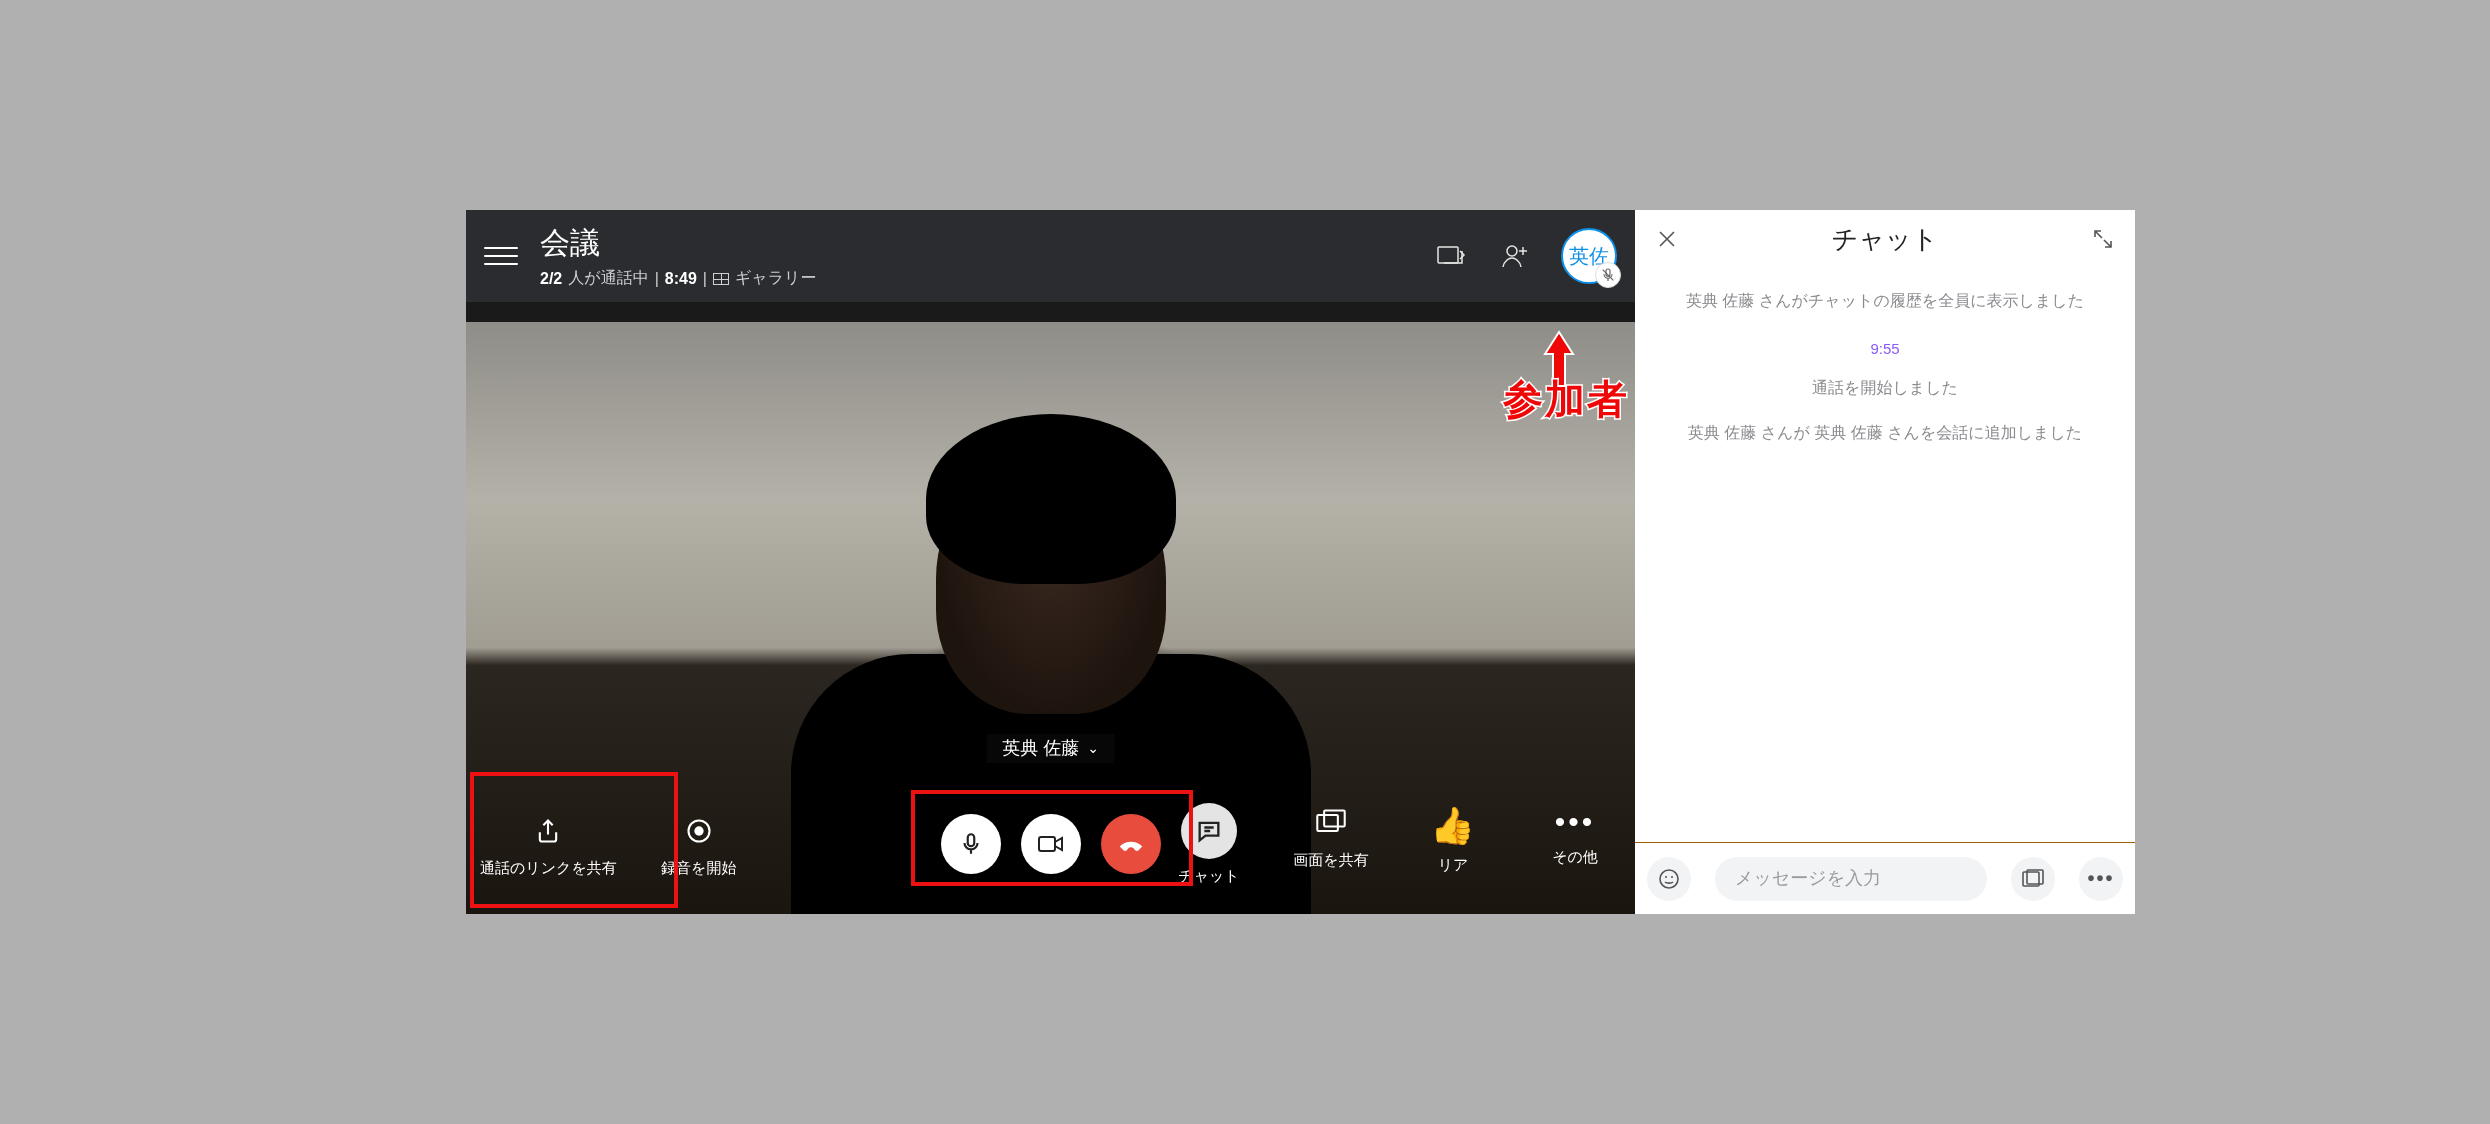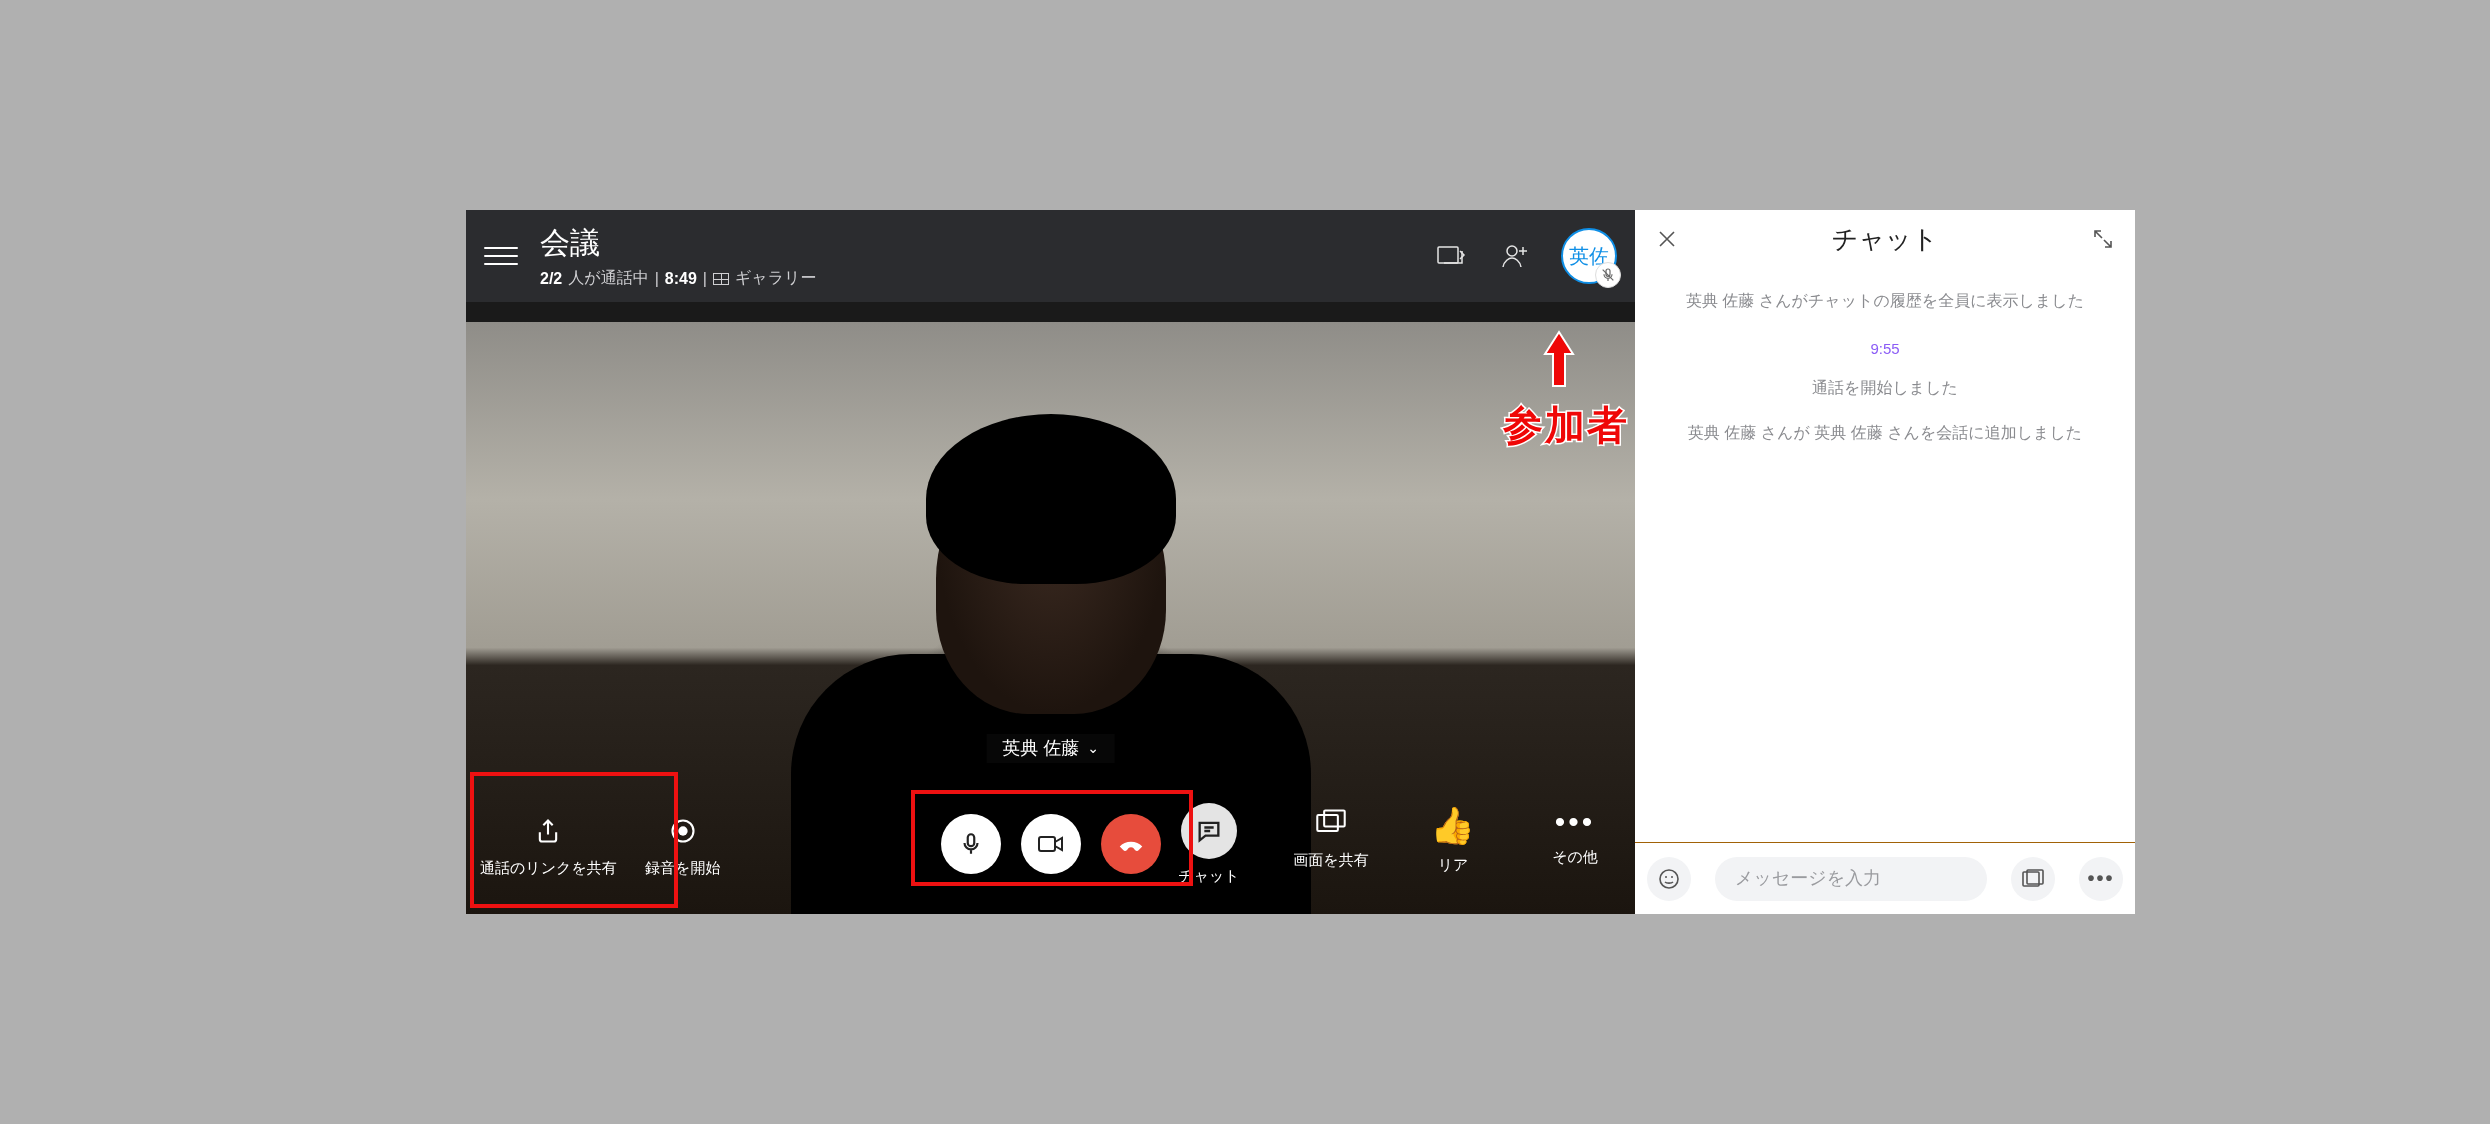--- a/index.html
+++ b/index.html
@@ -35,21 +35,21 @@
   .silhouette{position:absolute;left:50%;bottom:0;transform:translateX(-50%);width:560px;height:520px;}
   .silhouette .head{position:absolute;left:50%;top:60px;transform:translateX(-50%);width:230px;height:260px;background:radial-gradient(ellipse at 50% 30%, #3b2a21 0%, #1e140e 70%);border-radius:48% 48% 40% 40%;}
   .silhouette .hair{position:absolute;left:50%;top:20px;transform:translateX(-50%);width:250px;height:170px;background:#000;border-radius:50% 50% 40% 40%;}
   .silhouette .body{position:absolute;left:50%;bottom:0;transform:translateX(-50%);width:520px;height:260px;background:#000;border-radius:120px 120px 0 0;}
 
   .participant-label{position:absolute;top:524px;left:50%;transform:translateX(-50%);background:rgba(10,10,10,.75);color:#fff;font-size:18px;padding:2px 16px 3px;border-radius:0;display:flex;align-items:center;gap:8px;z-index:3;}
   .participant-label .chev{font-size:14px;}
 
   
   .controls{position:absolute;left:0;right:0;bottom:0;height:140px;display:flex;align-items:center;z-index:4;}
-  .left-group{display:flex;gap:24px;margin-left:14px;}
+  .left-group{display:flex;gap:40px;margin-left:14px;}
   .ctl-col{display:flex;flex-direction:column;align-items:center;color:#fff;font-size:15px;gap:8px;cursor:pointer;min-width:84px;text-align:center;line-height:1.25;}
   .ctl-ic{width:40px;height:40px;display:flex;align-items:center;justify-content:center;}
   .ctl-ic svg{stroke:#fff;fill:none;stroke-width:1.8;}
 
   .mid-group{position:absolute;left:50%;transform:translateX(-50%);display:flex;gap:20px;}
   .round{width:60px;height:60px;border-radius:50%;display:flex;align-items:center;justify-content:center;cursor:pointer;}
   .round.white{background:#fff;}
   .round.white svg{stroke:#222;fill:none;stroke-width:2;}
   .round.red{background:#e74c3c;}
   .round.red svg{stroke:#fff;fill:#fff;}
@@ -59,21 +59,21 @@
   .right-group{position:absolute;right:18px;display:flex;gap:38px;align-items:flex-start;}
   .thumb-emoji{font-size:36px;}
   .more-dots{font-size:30px;letter-spacing:3px;color:#fff;}
 
   
   .redbox{position:absolute;border:4px solid #e11;z-index:10;pointer-events:none;}
   .redbox.a{left:4px;bottom:6px;width:208px;height:136px;}
   .redbox.b{left:445px;bottom:28px;width:282px;height:96px;}
   .ann-arrow{position:absolute;top:120px;right:56px;z-index:11;pointer-events:none;}
   .ann-arrow svg path{fill:#ef0707;stroke:#fff;stroke-width:2;}
-  .ann-text{position:absolute;top:188px;right:6px;font-size:40px;font-weight:800;color:#ef0707;-webkit-text-stroke:3px #fff;paint-order:stroke fill;z-index:11;pointer-events:none;letter-spacing:2px;}
+  .ann-text{position:absolute;top:162px;right:6px;font-size:40px;font-weight:800;color:#ef0707;-webkit-text-stroke:3px #fff;paint-order:stroke fill;z-index:11;pointer-events:none;letter-spacing:2px;}
 
   
   .chat-pane{flex:1;background:#fff;display:flex;flex-direction:column;position:relative;}
   .chat-header{height:58px;display:flex;align-items:center;padding:0 16px;}
   .chat-close{width:32px;height:32px;display:flex;align-items:center;justify-content:center;cursor:pointer;}
   .chat-close svg{stroke:#555;stroke-width:1.6;fill:none;}
   .chat-title{flex:1;text-align:center;font-size:26px;color:#222;}
   .chat-expand{width:32px;height:32px;display:flex;align-items:center;justify-content:center;cursor:pointer;}
   .chat-expand svg{stroke:#555;stroke-width:1.6;fill:none;}
 

